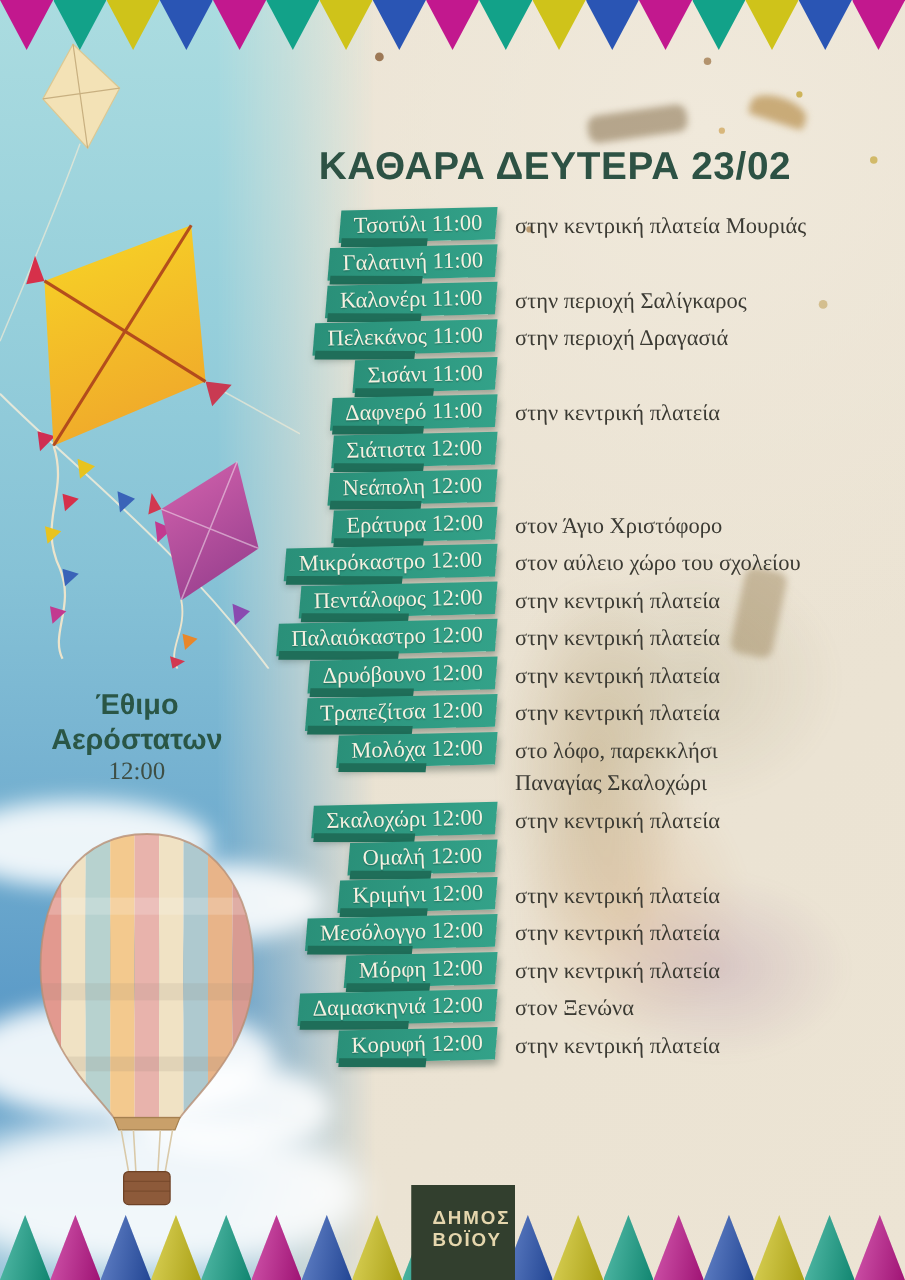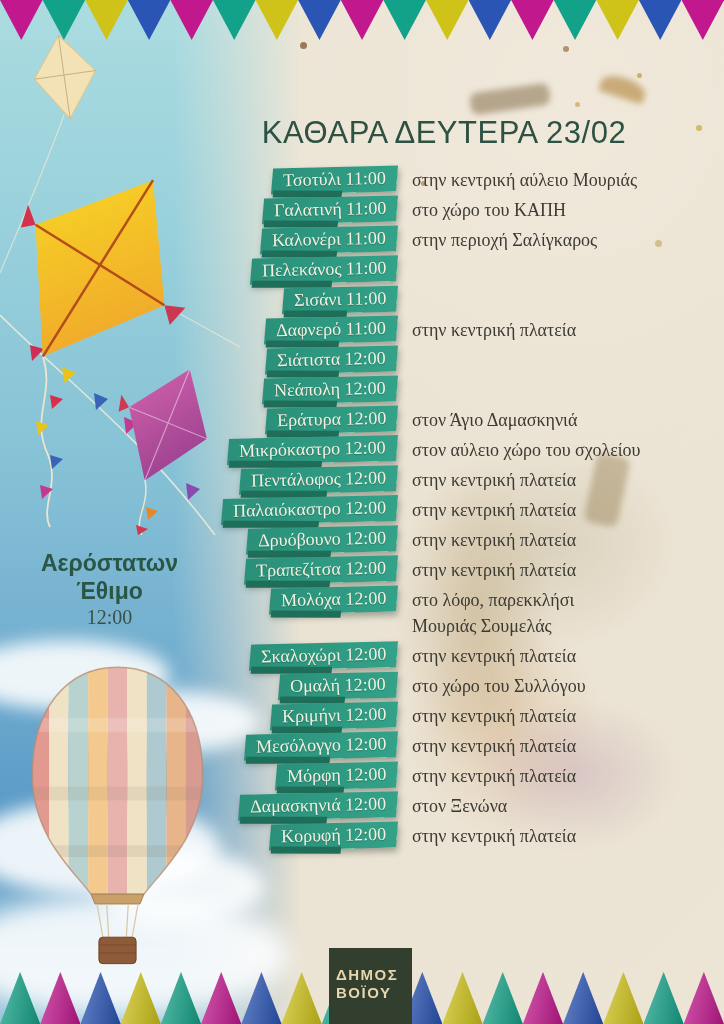--- a/index.html
+++ b/index.html
@@ -31,21 +31,21 @@
   .smudge{position:absolute;filter:blur(3px);border-radius:8px;z-index:4;}
   
   .bunting{position:absolute;left:0;right:0;display:flex;z-index:20;}
   .bunting-top{top:0;height:40px;}
   .bunting-bottom{bottom:0;height:52px;}
   .bunting-top .tri{flex:1;clip-path:polygon(0 0,100% 0,50% 100%);}
   .bunting-bottom .tri{flex:1;clip-path:polygon(50% 0,100% 100%,0 100%);}
   
   .title{
     position:absolute;left:200px;right:36px;top:94px;z-index:10;text-align:center;
-    font-family:"Liberation Sans",sans-serif;font-weight:400;font-size:31px;letter-spacing:.5px;
+    font-family:"Liberation Sans",sans-serif;font-weight:700;font-size:31px;letter-spacing:.5px;
     color:#2d5244;
   }
   
   .schedule{position:absolute;left:193px;top:167px;right:8px;z-index:10;}
   .row{display:flex;align-items:flex-start;margin-bottom:4px;}
   .badge-col{width:204px;display:flex;justify-content:flex-end;}
   .badge{
     position:relative;display:inline-block;background:linear-gradient(to right,#2a9079,#33a289);
     color:#f5f1e1;font-size:18px;line-height:23px;padding:1px 11px 2px;
     transform:rotate(-1.3deg) skewX(-6deg);
@@ -62,21 +62,21 @@
     padding-top:0;
   }
   
   .side-event{position:absolute;left:12px;top:549px;width:195px;text-align:center;z-index:10;}
   .side-event .h{font-family:"Liberation Sans",sans-serif;font-weight:700;font-size:23px;line-height:28px;color:#2a5646;}
   .side-event .p{font-size:20px;line-height:25px;color:#3e4f45;margin-top:5px;}
   
   .logo{
     position:absolute;left:329px;top:948px;width:83px;height:76px;background:#323f2e;z-index:30;
     color:#e5d6ad;font-family:"Liberation Sans",sans-serif;font-weight:700;font-size:15px;
-    letter-spacing:1.5px;line-height:18px;padding:18px 0 0 7px;box-sizing:border-box;
+    letter-spacing:1.5px;line-height:18px;padding:18px 0 0 17px;box-sizing:border-box;
   }
   .art{position:absolute;z-index:4;}
 </style>
 </head>
 <body>
 
 <div class="page">
 
   <div class="sky"></div>
   <div class="ghost"></div>
@@ -218,41 +218,41 @@
       <div class="tri" style="background: linear-gradient(100deg, rgba(255, 255, 255, 0.28), rgba(0, 0, 0, 0.18)) rgb(194, 24, 142);"></div>
     </div>
 
   <h1 class="title">ΚΑΘΑΡΑ ΔΕΥΤΕΡΑ 23/02</h1>
 
   <section class="schedule">
     <div class="row">
       <div class="badge-col">
         <span class="badge"><span class="badge-inner">Τσοτύλι 11:00</span></span>
       </div>
-      <div class="desc">στην κεντρική αύλειο Μουριάς</div>
+      <div class="desc">στην κεντρική πλατεία Μουριάς</div>
     </div>
 
     <div class="row">
       <div class="badge-col">
         <span class="badge"><span class="badge-inner">Γαλατινή 11:00</span></span>
       </div>
-      <div class="desc">στο χώρο του ΚΑΠΗ</div>
     </div>
 
     <div class="row">
       <div class="badge-col">
         <span class="badge"><span class="badge-inner">Καλονέρι 11:00</span></span>
       </div>
       <div class="desc">στην περιοχή Σαλίγκαρος</div>
     </div>
 
     <div class="row">
       <div class="badge-col">
         <span class="badge"><span class="badge-inner">Πελεκάνος 11:00</span></span>
       </div>
+      <div class="desc">στην περιοχή Δραγασιά</div>
     </div>
 
     <div class="row">
       <div class="badge-col">
         <span class="badge"><span class="badge-inner">Σισάνι 11:00</span></span>
       </div>
     </div>
 
     <div class="row">
       <div class="badge-col">
@@ -270,21 +270,21 @@
     <div class="row">
       <div class="badge-col">
         <span class="badge"><span class="badge-inner">Νεάπολη 12:00</span></span>
       </div>
     </div>
 
     <div class="row">
       <div class="badge-col">
         <span class="badge"><span class="badge-inner">Εράτυρα 12:00</span></span>
       </div>
-      <div class="desc">στον Άγιο Δαμασκηνιά</div>
+      <div class="desc">στον Άγιο Χριστόφορο</div>
     </div>
 
     <div class="row">
       <div class="badge-col">
         <span class="badge"><span class="badge-inner">Μικρόκαστρο 12:00</span></span>
       </div>
       <div class="desc">στον αύλειο χώρο του σχολείου</div>
     </div>
 
     <div class="row">
@@ -313,35 +313,34 @@
         <span class="badge"><span class="badge-inner">Τραπεζίτσα 12:00</span></span>
       </div>
       <div class="desc">στην κεντρική πλατεία</div>
     </div>
 
     <div class="row">
       <div class="badge-col">
         <span class="badge"><span class="badge-inner">Μολόχα 12:00</span></span>
       </div>
       <div class="desc">στο λόφο, παρεκκλήσι
-Μουριάς Σουμελάς</div>
+Παναγίας Σκαλοχώρι</div>
     </div>
 
     <div class="row">
       <div class="badge-col">
         <span class="badge"><span class="badge-inner">Σκαλοχώρι 12:00</span></span>
       </div>
       <div class="desc">στην κεντρική πλατεία</div>
     </div>
 
     <div class="row">
       <div class="badge-col">
         <span class="badge"><span class="badge-inner">Ομαλή 12:00</span></span>
       </div>
-      <div class="desc">στο χώρο του Συλλόγου</div>
     </div>
 
     <div class="row">
       <div class="badge-col">
         <span class="badge"><span class="badge-inner">Κριμήνι 12:00</span></span>
       </div>
       <div class="desc">στην κεντρική πλατεία</div>
     </div>
 
     <div class="row">
@@ -367,22 +366,22 @@
 
     <div class="row">
       <div class="badge-col">
         <span class="badge"><span class="badge-inner">Κορυφή 12:00</span></span>
       </div>
       <div class="desc">στην κεντρική πλατεία</div>
     </div>
   </section>
 
   <aside class="side-event">
+    <div class="h">Έθιμο</div>
     <div class="h">Αερόστατων</div>
-    <div class="h">Έθιμο</div>
     <div class="p" style="margin-top:0;">12:00</div>
   </aside>
 
   <div class="logo">
     <div>ΔΗΜΟΣ</div>
     <div>ΒΟΪΟΥ</div>
   </div>
 
 </div>
 

